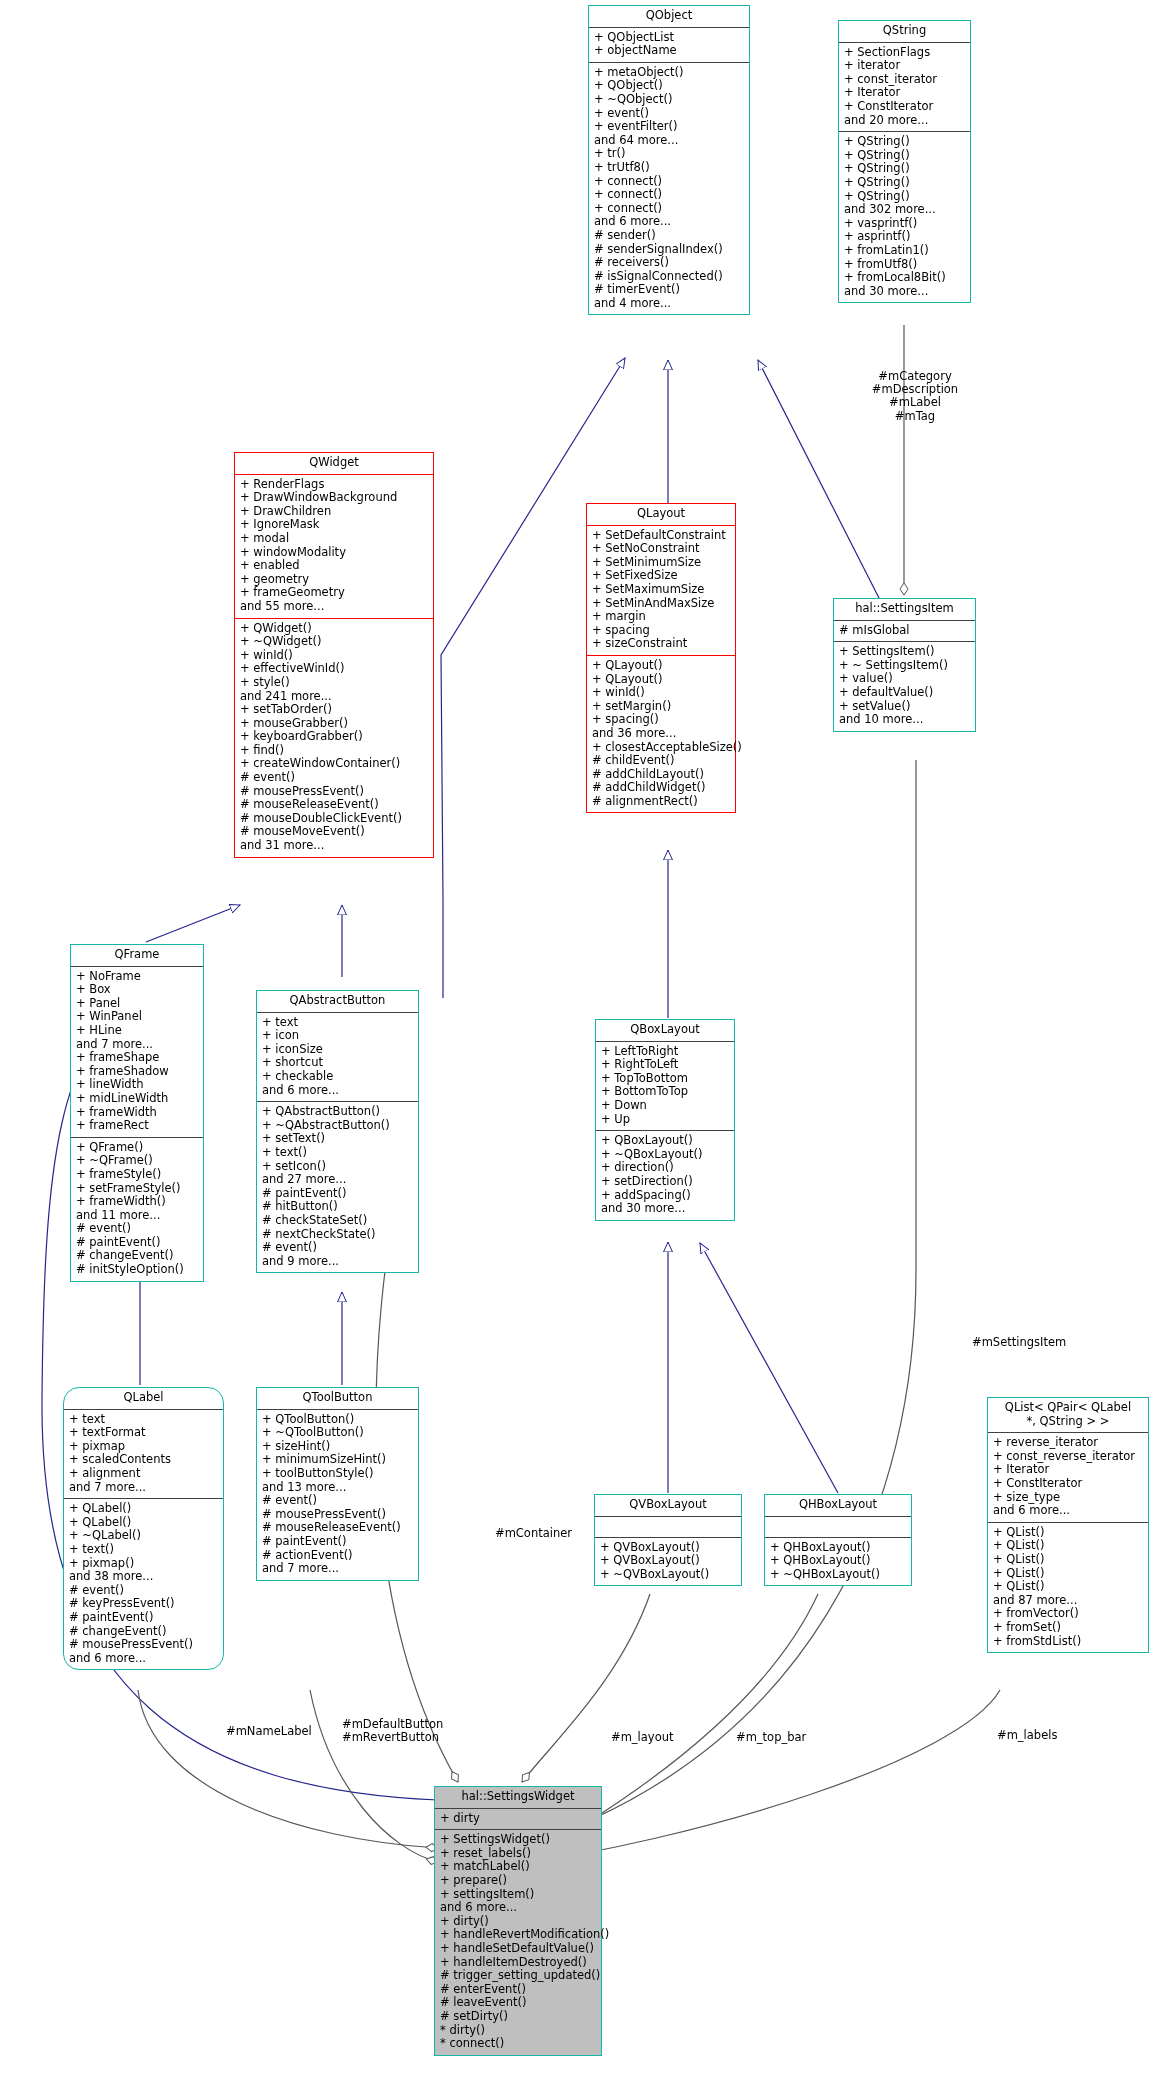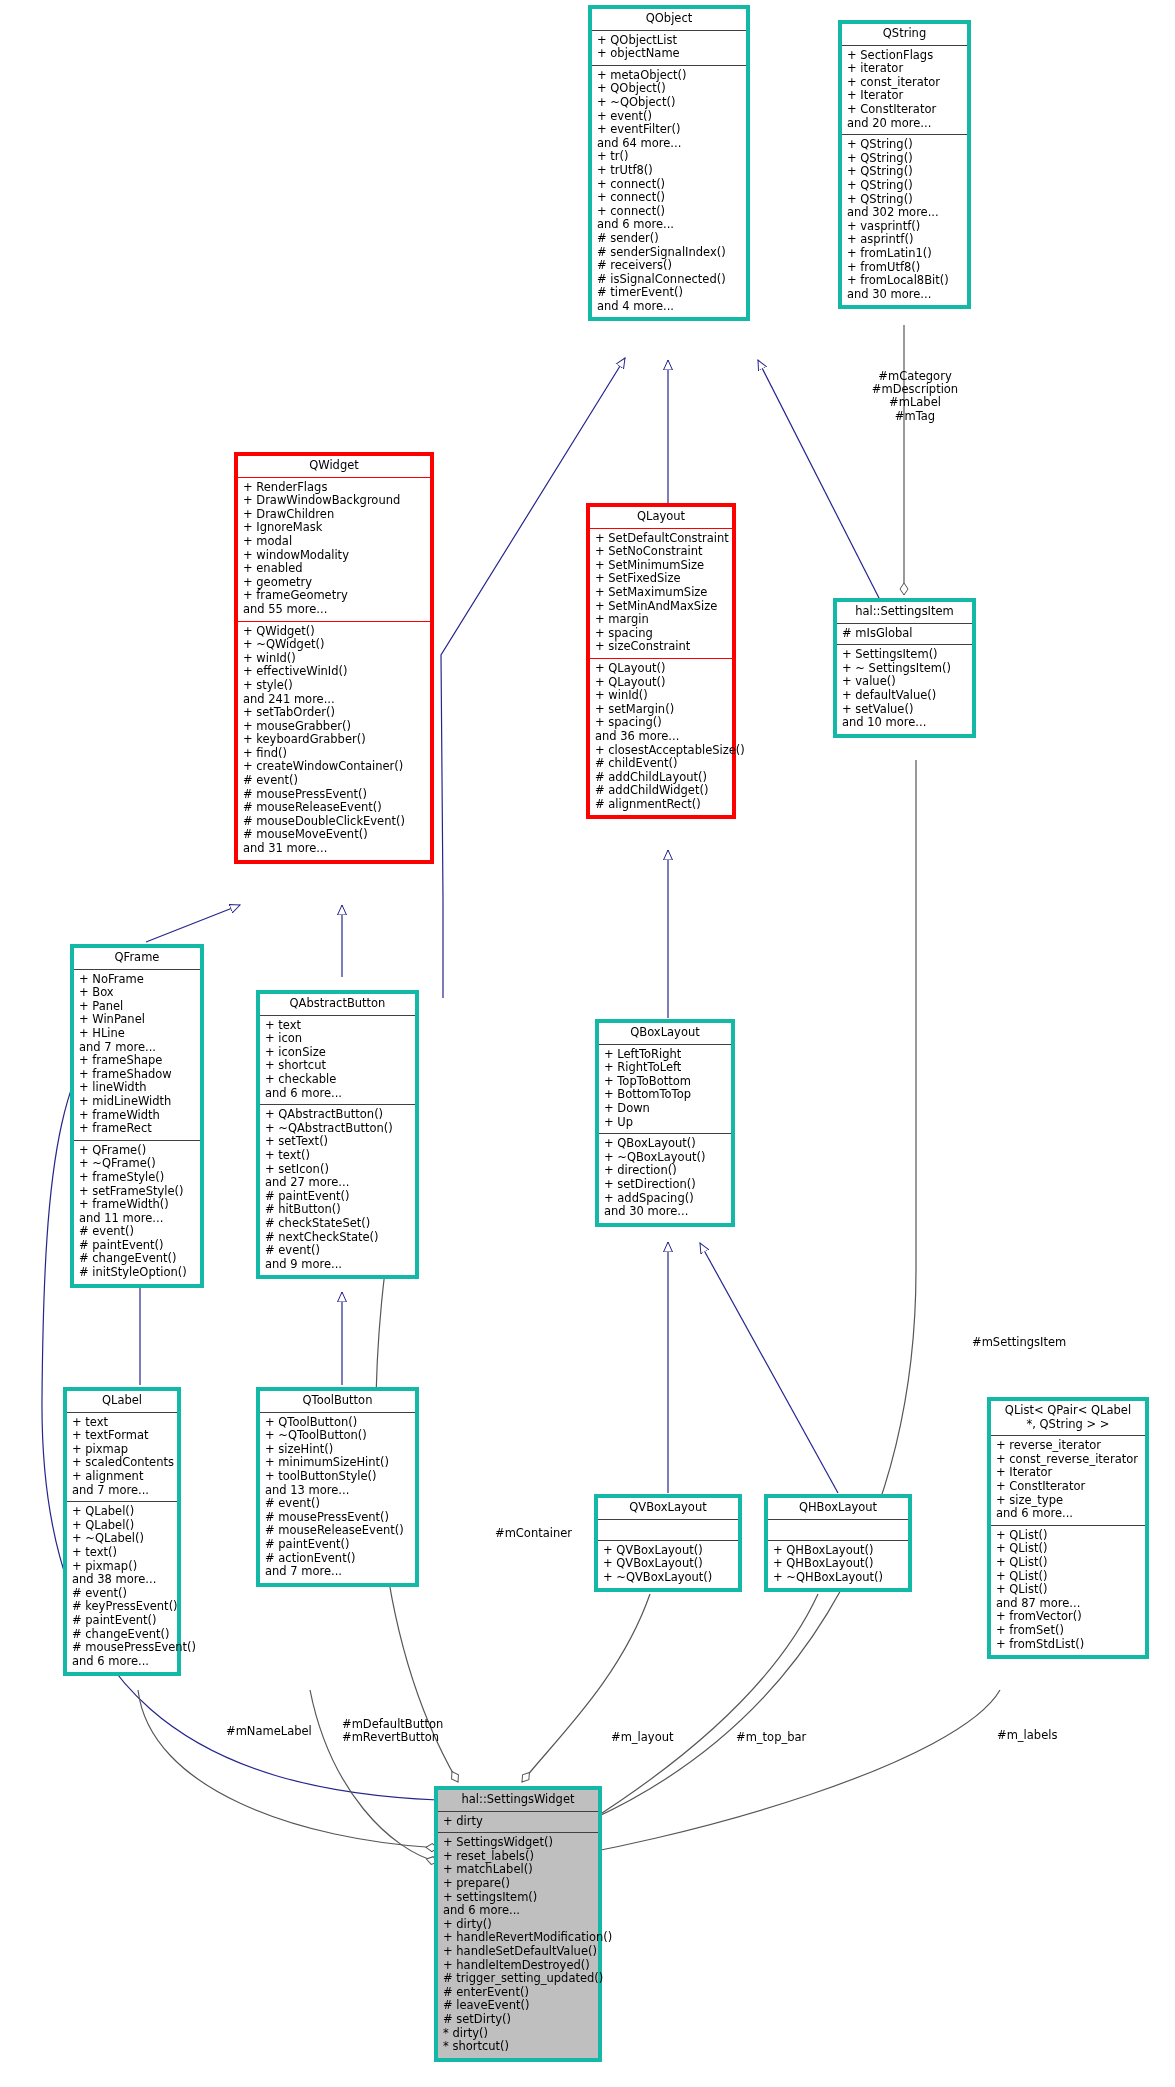--- a/index.html
+++ b/index.html
@@ -20,21 +20,21 @@
     left: 0;
     top: 0;
     width: 1175px;
     height: 2087px;
     pointer-events: none;
   }
   .uml-box {
     position: absolute;
     box-sizing: border-box;
     background: #ffffff;
-    border: 4px solid #14b8a6;
+    border: 1px solid #14b8a6;
     font-size: 11.5px;
     line-height: 13.6px;
     color: #000000;
     z-index: 5;
   }
   .uml-box.red {
     border-color: #ff0000;
   }
   .uml-box.shaded {
     background: #bfbfbf;
@@ -322,21 +322,21 @@
     <div class="uml-section">
         <div class="row">+ QBoxLayout()</div>
         <div class="row">+ ~QBoxLayout()</div>
         <div class="row">+ direction()</div>
         <div class="row">+ setDirection()</div>
         <div class="row">+ addSpacing()</div>
         <div class="row">and 30 more...</div>
       </div>
   </div>
 
-  <div class="uml-box" style="left:63px; top:1387px; width:118px;">
+  <div class="uml-box" style="left:63px; top:1387px; width:161px;border-radius:16px;">
     <div class="uml-title">QLabel</div>
     <div class="uml-section">
         <div class="row">+ text</div>
         <div class="row">+ textFormat</div>
         <div class="row">+ pixmap</div>
         <div class="row">+ scaledContents</div>
         <div class="row">+ alignment</div>
         <div class="row">and 7 more...</div>
       </div>
     <div class="uml-section">
@@ -431,21 +431,21 @@
         <div class="row">and 6 more...</div>
         <div class="row">+ dirty()</div>
         <div class="row">+ handleRevertModification()</div>
         <div class="row">+ handleSetDefaultValue()</div>
         <div class="row">+ handleItemDestroyed()</div>
         <div class="row"># trigger_setting_updated()</div>
         <div class="row"># enterEvent()</div>
         <div class="row"># leaveEvent()</div>
         <div class="row"># setDirty()</div>
         <div class="row">* dirty()</div>
-        <div class="row">* shortcut()</div>
+        <div class="row">* connect()</div>
       </div>
   </div>
 
   <div class="edge-label center" style="left:840px; top:370px; width:150px;">#mCategory
 #mDescription
 #mLabel
 #mTag</div>
   <div class="edge-label" style="left:972px; top:1336px;">#mSettingsItem</div>
   <div class="edge-label" style="left:226px; top:1725px;">#mNameLabel</div>
   <div class="edge-label" style="left:342px; top:1718px;">#mDefaultButton

